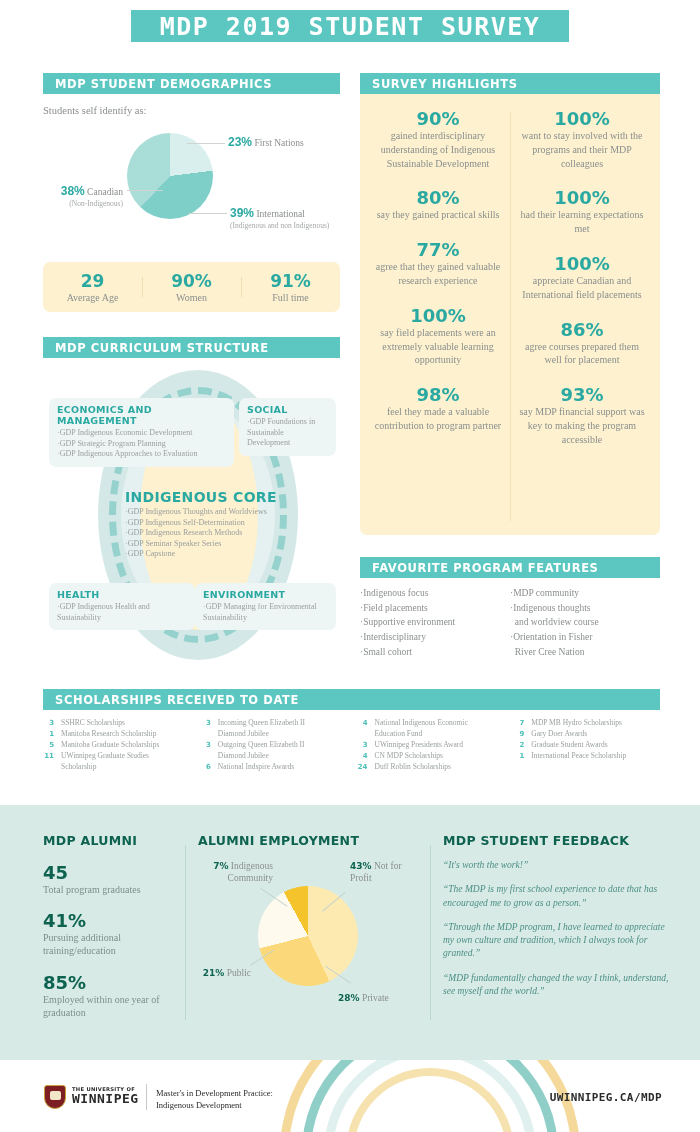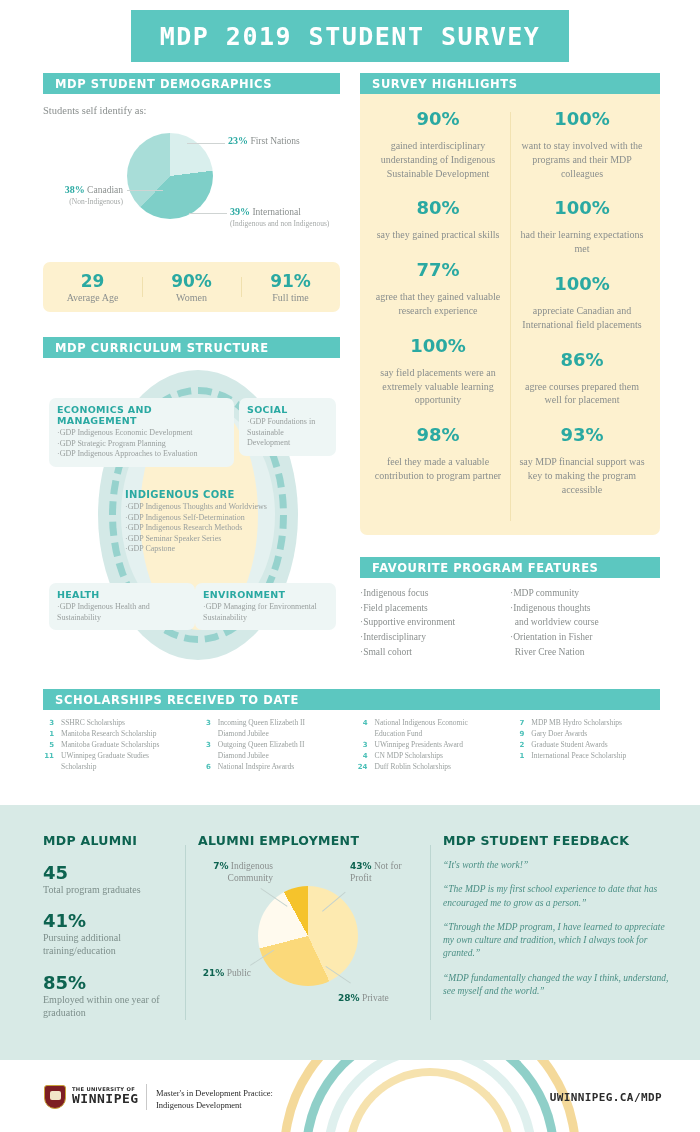--- a/index.html
+++ b/index.html
@@ -7,21 +7,21 @@
   body {
     font-family: "Liberation Serif", serif;
     background: #ffffff;
     position: relative;
     overflow: hidden;
   }
   .page { position: relative; width: 700px; height: 1132px; }
 
   
   .title-bar {
-    position: absolute; left: 131px; top: 10px; width: 438px; height: 52px;
+    position: absolute; left: 131px; top: 10px; width: 438px; height: 32px;
     background: #5cc7c0; display: flex; align-items: center; justify-content: center;
   }
   .title-bar h1 {
     font-family: "DejaVu Sans Mono", monospace;
     color: #ffffff; font-size: 25px; font-weight: bold; letter-spacing: 1.5px;
   }
 
   
   .sec-bar {
     background: #5cc7c0; color:#fff; display:flex; align-items:center;
@@ -46,21 +46,21 @@
   
   .pie-demo {
     position:absolute; left:127px; top:133px; width:86px; height:86px;
     border-radius:50%;
     background: conic-gradient(
       #d9efed 0deg 82.8deg,
       #7ecfc8 82.8deg 223.2deg,
       #a8ddd8 223.2deg 360deg);
   }
   .lbl { position:absolute; font-size:9.5px; color:#8a8f8e; line-height:1.25; }
-  .lbl b { color:#2aa9a2; font-family:Liberation Serif, serif; font-size:10px; }
+  .lbl b { color:#2aa9a2; font-family:Liberation Sans, sans-serif; font-size:12px; }
   .lbl .small { display:block; font-size:7.5px; color:#a5a9a8; }
   .lead { position:absolute; background:#cfd4d3; height:1px; }
 
   .lbl-fn   { left:228px; top:135px; }
   .lead-fn  { left:187px; top:143px; width:38px; }
   .lbl-can  { left:38px;  top:184px; text-align:right; width:85px; }
   .lead-can { left:127px; top:190px; width:36px; }
   .lbl-intl { left:230px; top:206px; }
   .lead-intl{ left:189px; top:213px; width:38px; }
 
@@ -101,38 +101,38 @@
     font-family:"DejaVu Sans", sans-serif; font-weight:bold; font-size:9.5px;
     color:#2aa9a2; letter-spacing:.3px; margin-bottom:2px;
   }
   .curr-box ul { list-style:none; }
   .curr-box li { font-size:8px; color:#9aa09f; line-height:1.32; }
   .curr-box li::before { content:"\00B7 "; }
 
   .box-econ { left:6px;   top:33px;  width:185px; }
   .box-soc  { left:196px; top:33px;  width:97px;  }
   .box-core { left:74px;  top:118px; width:190px; background:transparent; }
-  .box-core .curr-title { font-size:10px; }
+  .box-core .curr-title { font-size:14px; }
   .box-core li { font-size:8px; }
   .box-hlth { left:6px;   top:218px; width:146px; }
   .box-env  { left:152px; top:218px; width:141px; }
 
   
   .surv-card {
     position:absolute; left:360px; top:94px; width:300px; height:441px;
     background:#fdf1cf; border-radius:0 0 7px 7px;
     display:flex; padding:14px 6px 10px 6px;
   }
   .surv-col { flex:1; position:relative; }
   .surv-col + .surv-col::before {
     content:""; position:absolute; left:0; top:4px; bottom:4px; width:1px; background:#f2e2b1;
   }
   .hl { text-align:center; margin-bottom:17px; padding:0 8px; }
   .hl-num { font-family:"DejaVu Sans", sans-serif; font-weight:bold; font-size:18px; color:#2aa9a2; }
-  .hl-txt { font-size:10px; color:#8a8f8e; line-height:1.38; margin-top:10px; }
+  .hl-txt { font-size:10px; color:#8a8f8e; line-height:1.38; margin-top:0; }
 
   
   .fav-wrap { position:absolute; left:360px; top:586px; width:300px; display:flex; }
   .fav-col { flex:1; }
   .fav-col ul { list-style:none; }
   .fav-col li { font-size:9.5px; color:#8a8f8e; line-height:1.55; }
   .fav-col li::before { content:"\00B7 "; }
   .fav-col li.cont::before { content:"\00A0\00A0"; }
 
   

